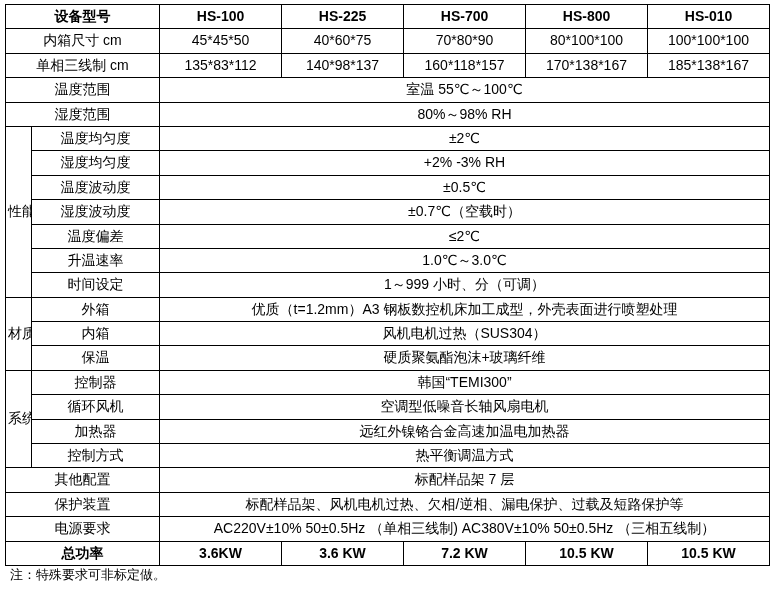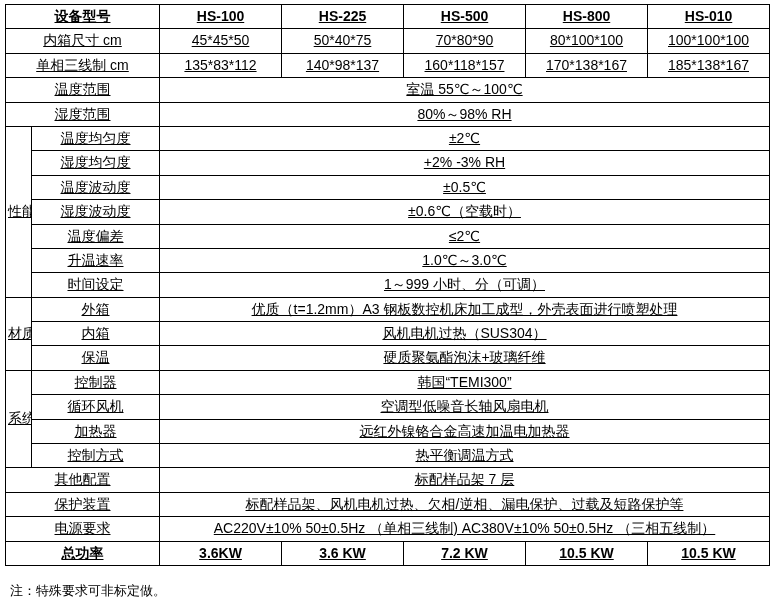--- a/index.html
+++ b/index.html
@@ -16,21 +16,20 @@
     height: 612px;
     position: relative;
     background: #fff;
     box-sizing: border-box;
   }
   table.spec {
     border-collapse: collapse;
     width: 764px;
     margin: 4px 0 0 5px;
     table-layout: fixed;
-    text-decoration: underline;
   }
   table.spec td {
     border: 1px solid #000000;
     text-align: center;
     vertical-align: middle;
     font-size: 14px;
     line-height: 1.1;
     padding: 4px 2px;
     height: 24px;
     box-sizing: border-box;
@@ -46,21 +45,21 @@
     white-space: normal;
   }
   td.rowlabel {
     font-size: 14px;
   }
   td.bold {
     font-weight: bold;
   }
   .note {
     font-size: 13px;
-    margin: 16px 0 0 8px;
+    margin: 0 0 0 8px;
     padding-left: 2px;
   }
   .smallpad { padding: 3px 2px; margin-top: 29px; }
 </style>
 </head>
 <body>
 
 <div id="sheet">
 
   <table class="spec">
@@ -72,29 +71,29 @@
       <col style="width:122px">
       <col style="width:122px">
       <col style="width:122px">
     </colgroup>
     <tbody>
 
       <tr>
         <td colspan="2" class="bold">设备型号</td>
         <td class="bold">HS-100</td>
         <td class="bold">HS-225</td>
-        <td class="bold">HS-500</td>
+        <td class="bold">HS-700</td>
         <td class="bold">HS-800</td>
         <td class="bold">HS-010</td>
       </tr>
 
       <tr>
         <td colspan="2" class="rowlabel">内箱尺寸 cm</td>
         <td>45*45*50</td>
-        <td>50*40*75</td>
+        <td>40*60*75</td>
         <td>70*80*90</td>
         <td>80*100*100</td>
         <td>100*100*100</td>
       </tr>
 
       <tr>
         <td colspan="2" class="rowlabel">单相三线制 cm</td>
         <td>135*83*112</td>
         <td>140*98*137</td>
         <td>160*118*157</td>
@@ -120,21 +119,21 @@
       <tr>
         <td class="rowlabel">湿度均匀度</td>
         <td colspan="5">+2%   -3% RH</td>
       </tr>
       <tr>
         <td class="rowlabel">温度波动度</td>
         <td colspan="5">±0.5℃</td>
       </tr>
       <tr>
         <td class="rowlabel">湿度波动度</td>
-        <td colspan="5">±0.6℃（空载时）</td>
+        <td colspan="5">±0.7℃（空载时）</td>
       </tr>
       <tr>
         <td class="rowlabel">温度偏差</td>
         <td colspan="5">≤2℃</td>
       </tr>
       <tr>
         <td class="rowlabel">升温速率</td>
         <td colspan="5">1.0℃～3.0℃</td>
       </tr>
       <tr>

